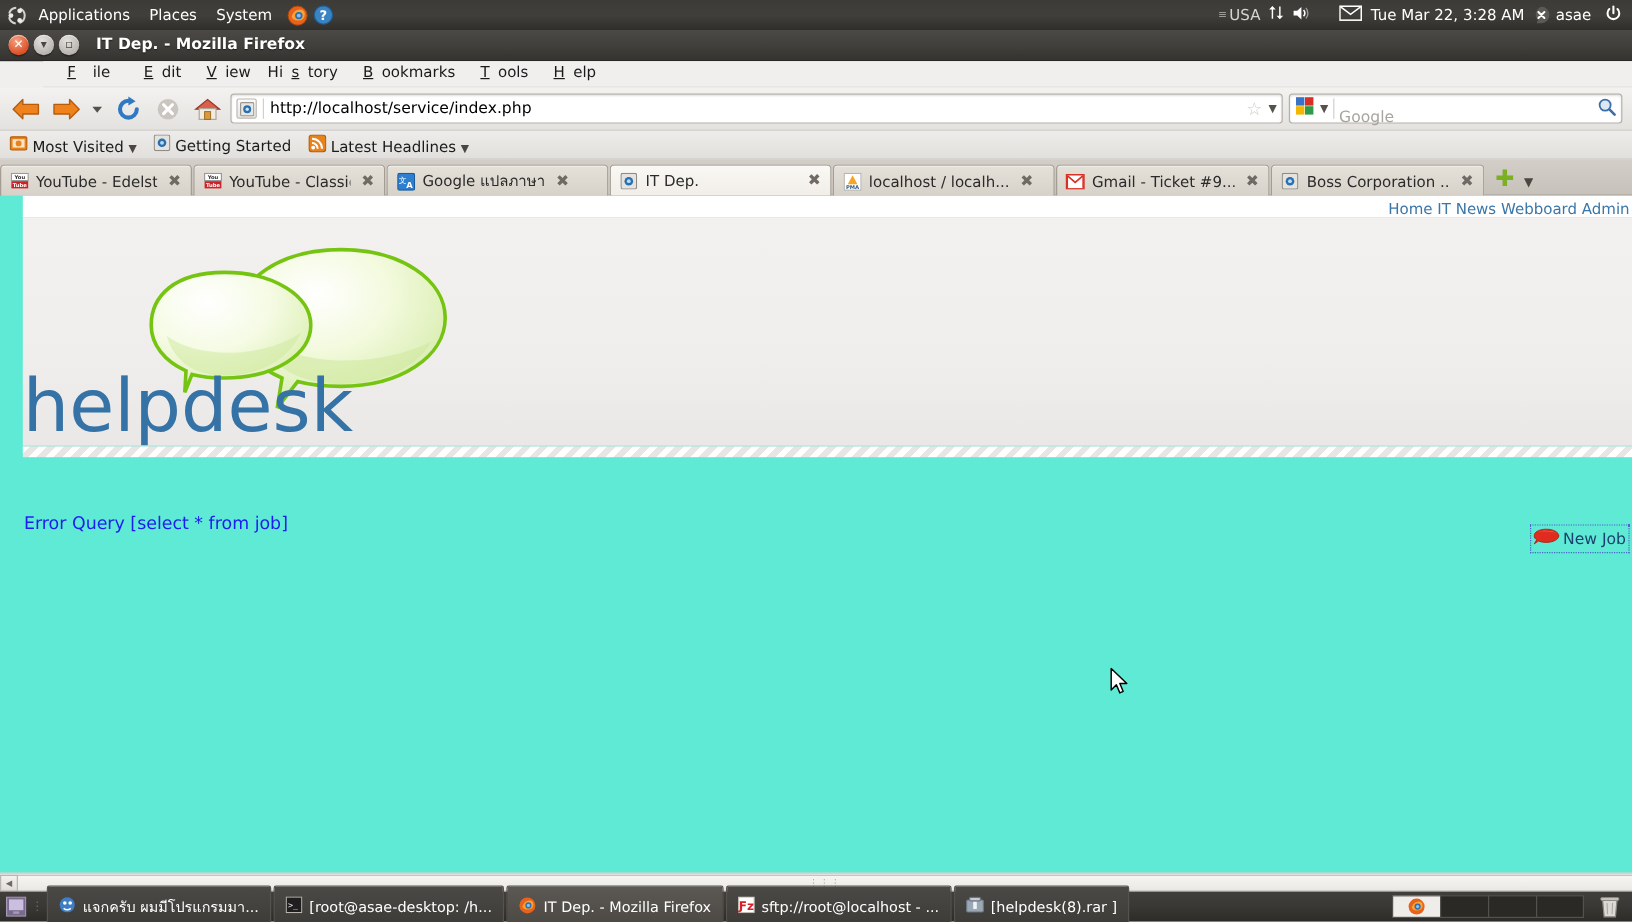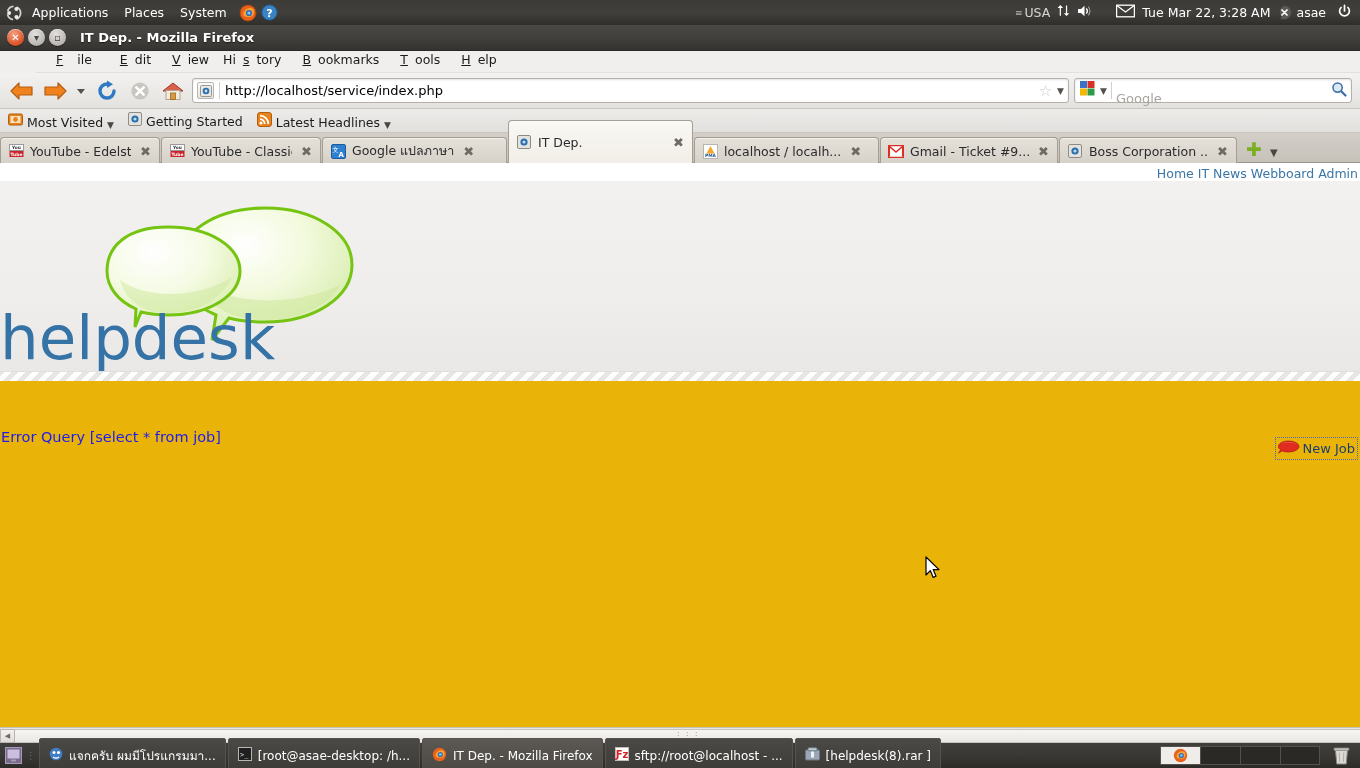--- a/index.html
+++ b/index.html
@@ -117,31 +117,31 @@
     padding: 0 8px 0 7px;
     background: linear-gradient(to bottom,#e5e1d9,#d6d1c8);
     border: 1px solid #a39d94; border-bottom: none;
     border-radius: 4px 4px 0 0;
     font-size: 12.5px; color:#2b2b2b; white-space:nowrap;
     margin-right: 1px; position: relative; top: 2px;
     box-shadow: inset 0 1px 0 rgba(255,255,255,.5);
   }
   .tab.active {
     background: linear-gradient(to bottom,#faf8f4,#f1eee8);
-    height: 43px; top: 1px; z-index: 2;
+    height: 26px; top: 1px; z-index: 2;
   }
   .tab .tlabel { overflow:hidden; max-width: 128px; }
   .tab .tclose { color:#6f6a64; font-size: 13px; font-weight:bold; margin-left:3px; }
   .favi { width:16px; height:16px; flex:none; display:flex;align-items:center;justify-content:center;}
   .newtab { font-size:19px; color:#7cb023; padding: 0 8px; position:relative; top:-2px; font-weight:bold;}
   .tablist { color:#4a4742; font-size:10px; padding-right:8px; position:relative; top:-4px;}
 
   
   #content {
-    flex: 1; background:#eab308; position: relative; overflow: hidden;
+    flex: 1; background:#5eead4; position: relative; overflow: hidden; padding-left: 19px;
   }
   #page-nav {
     text-align: right; padding: 3px 2px 0 0;
     font-size: 12.5px; color:#2a6496;
     background:#ffffff;
   }
   #page-nav a { color:#3a76a8; text-decoration:none; }
   #hero {
     height: 190px;
     background: linear-gradient(to bottom, #f2f1f0 0%, #efeeed 60%, #e9e8e7 100%);

